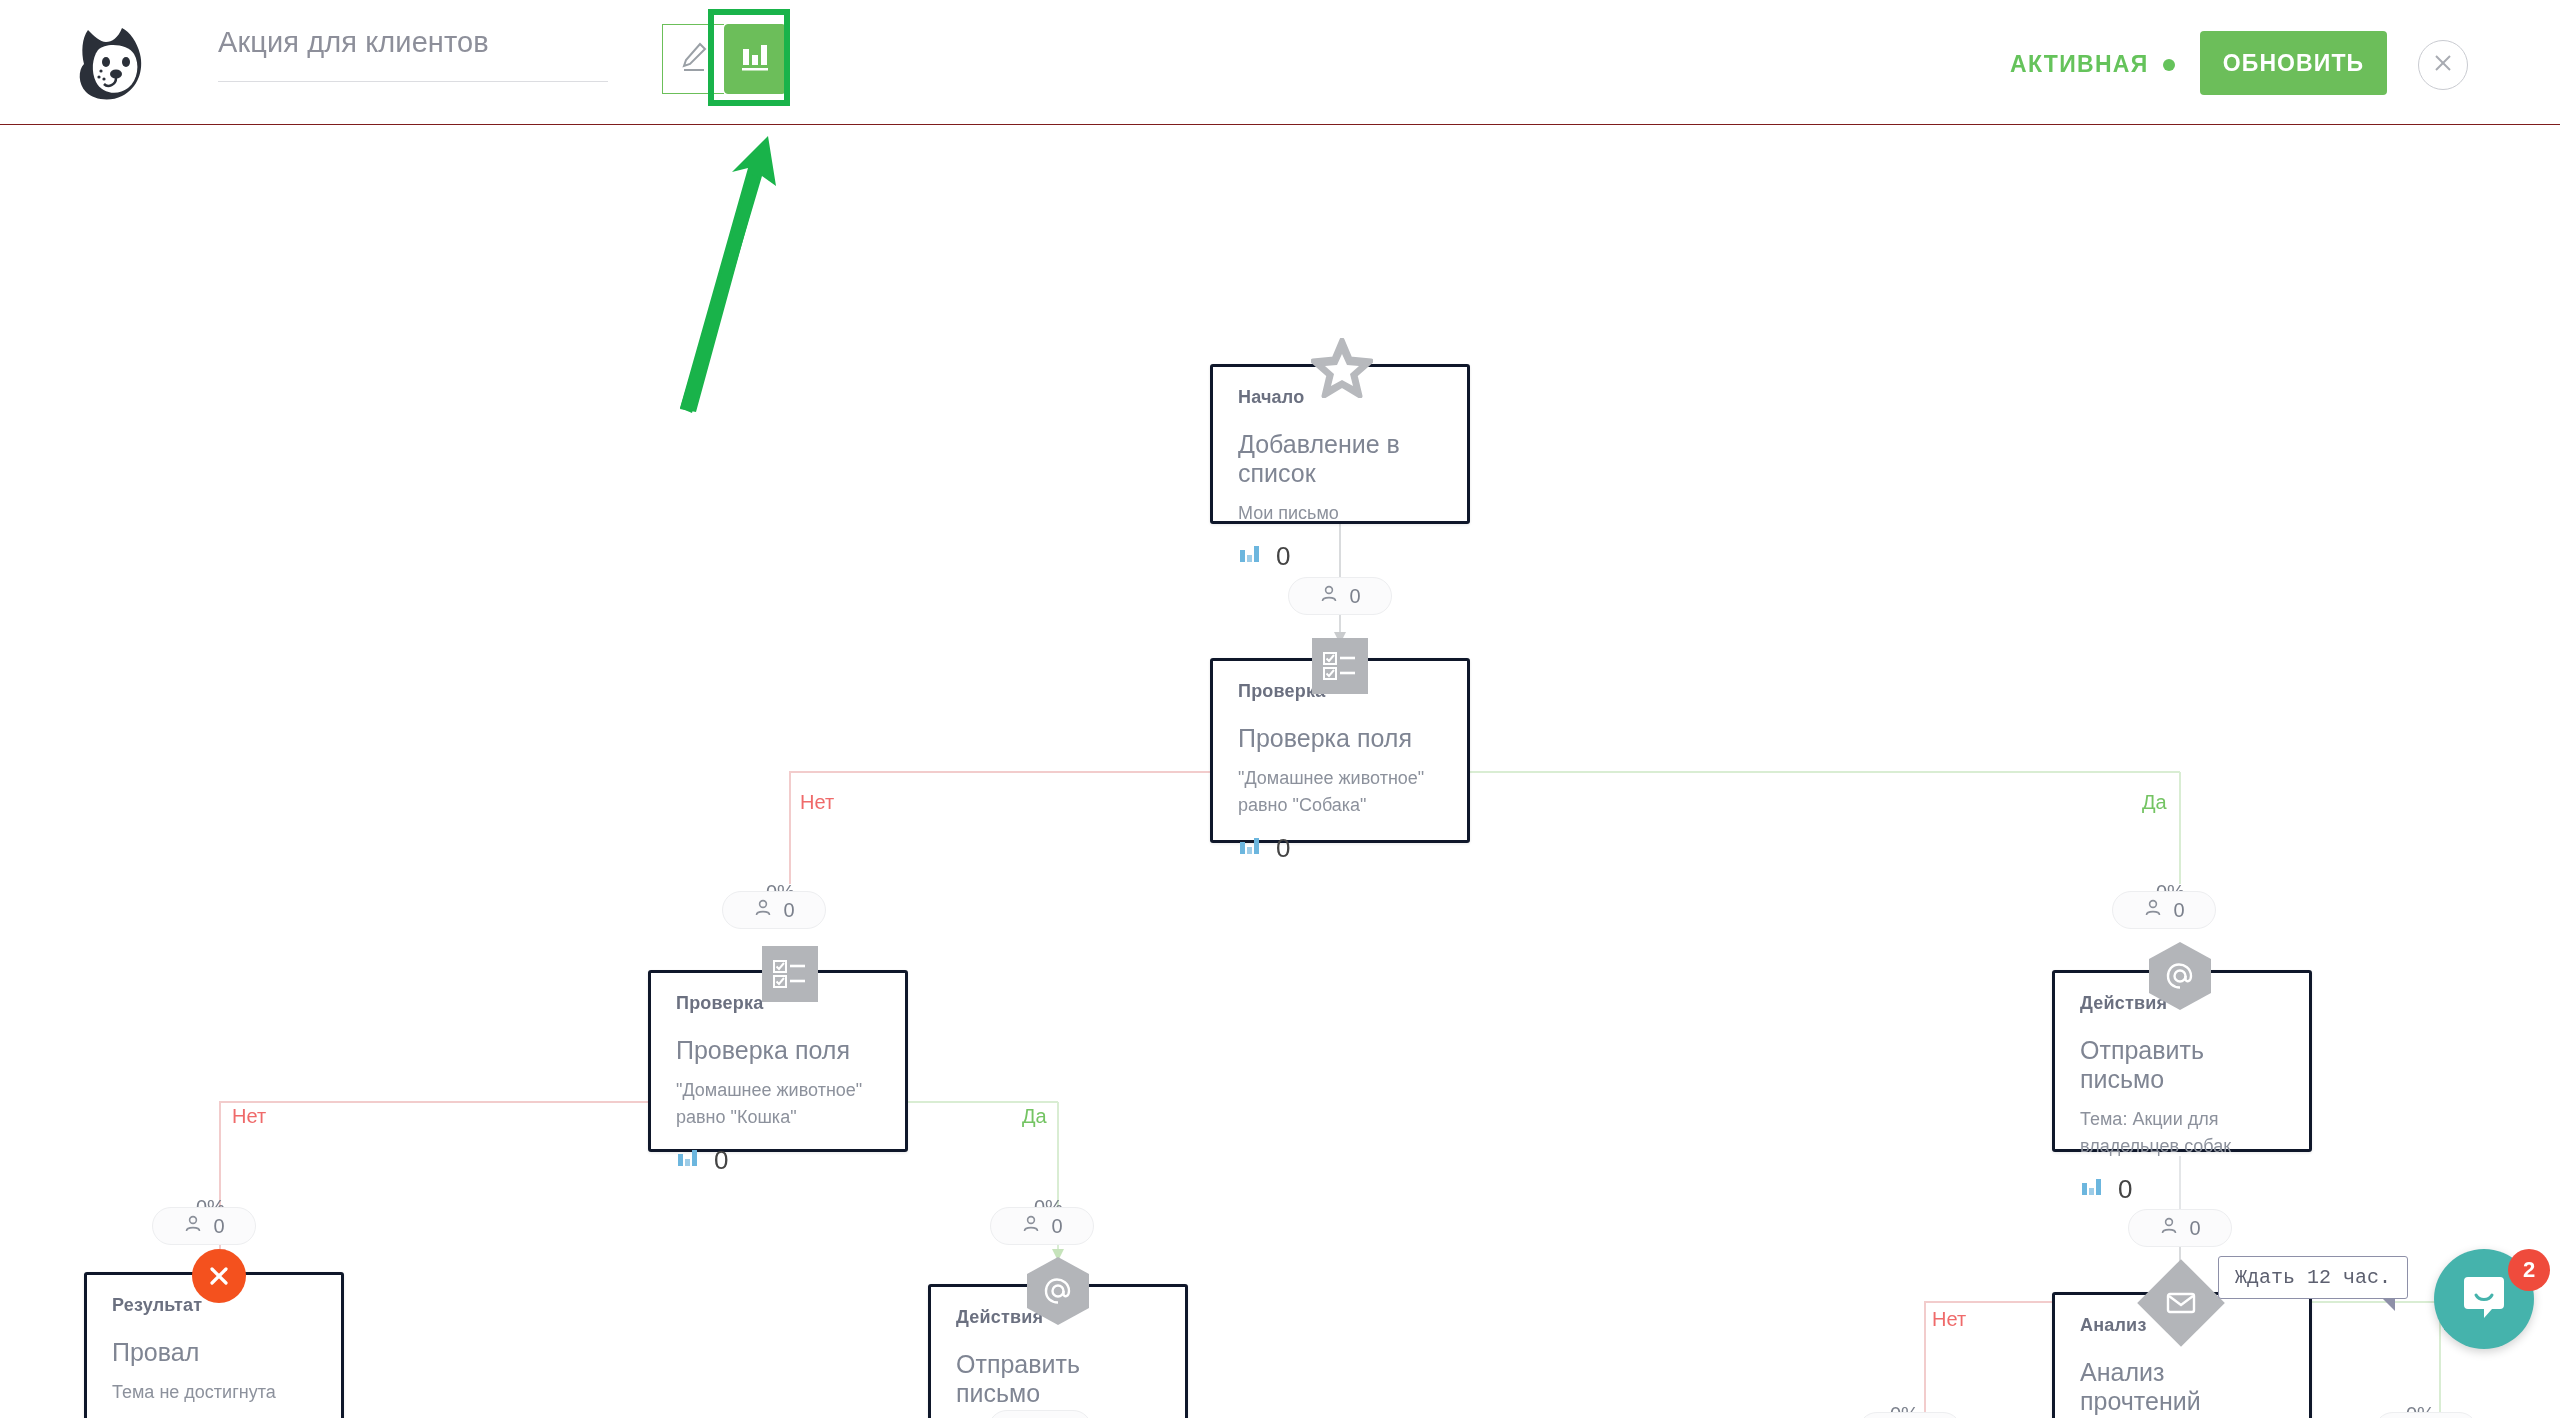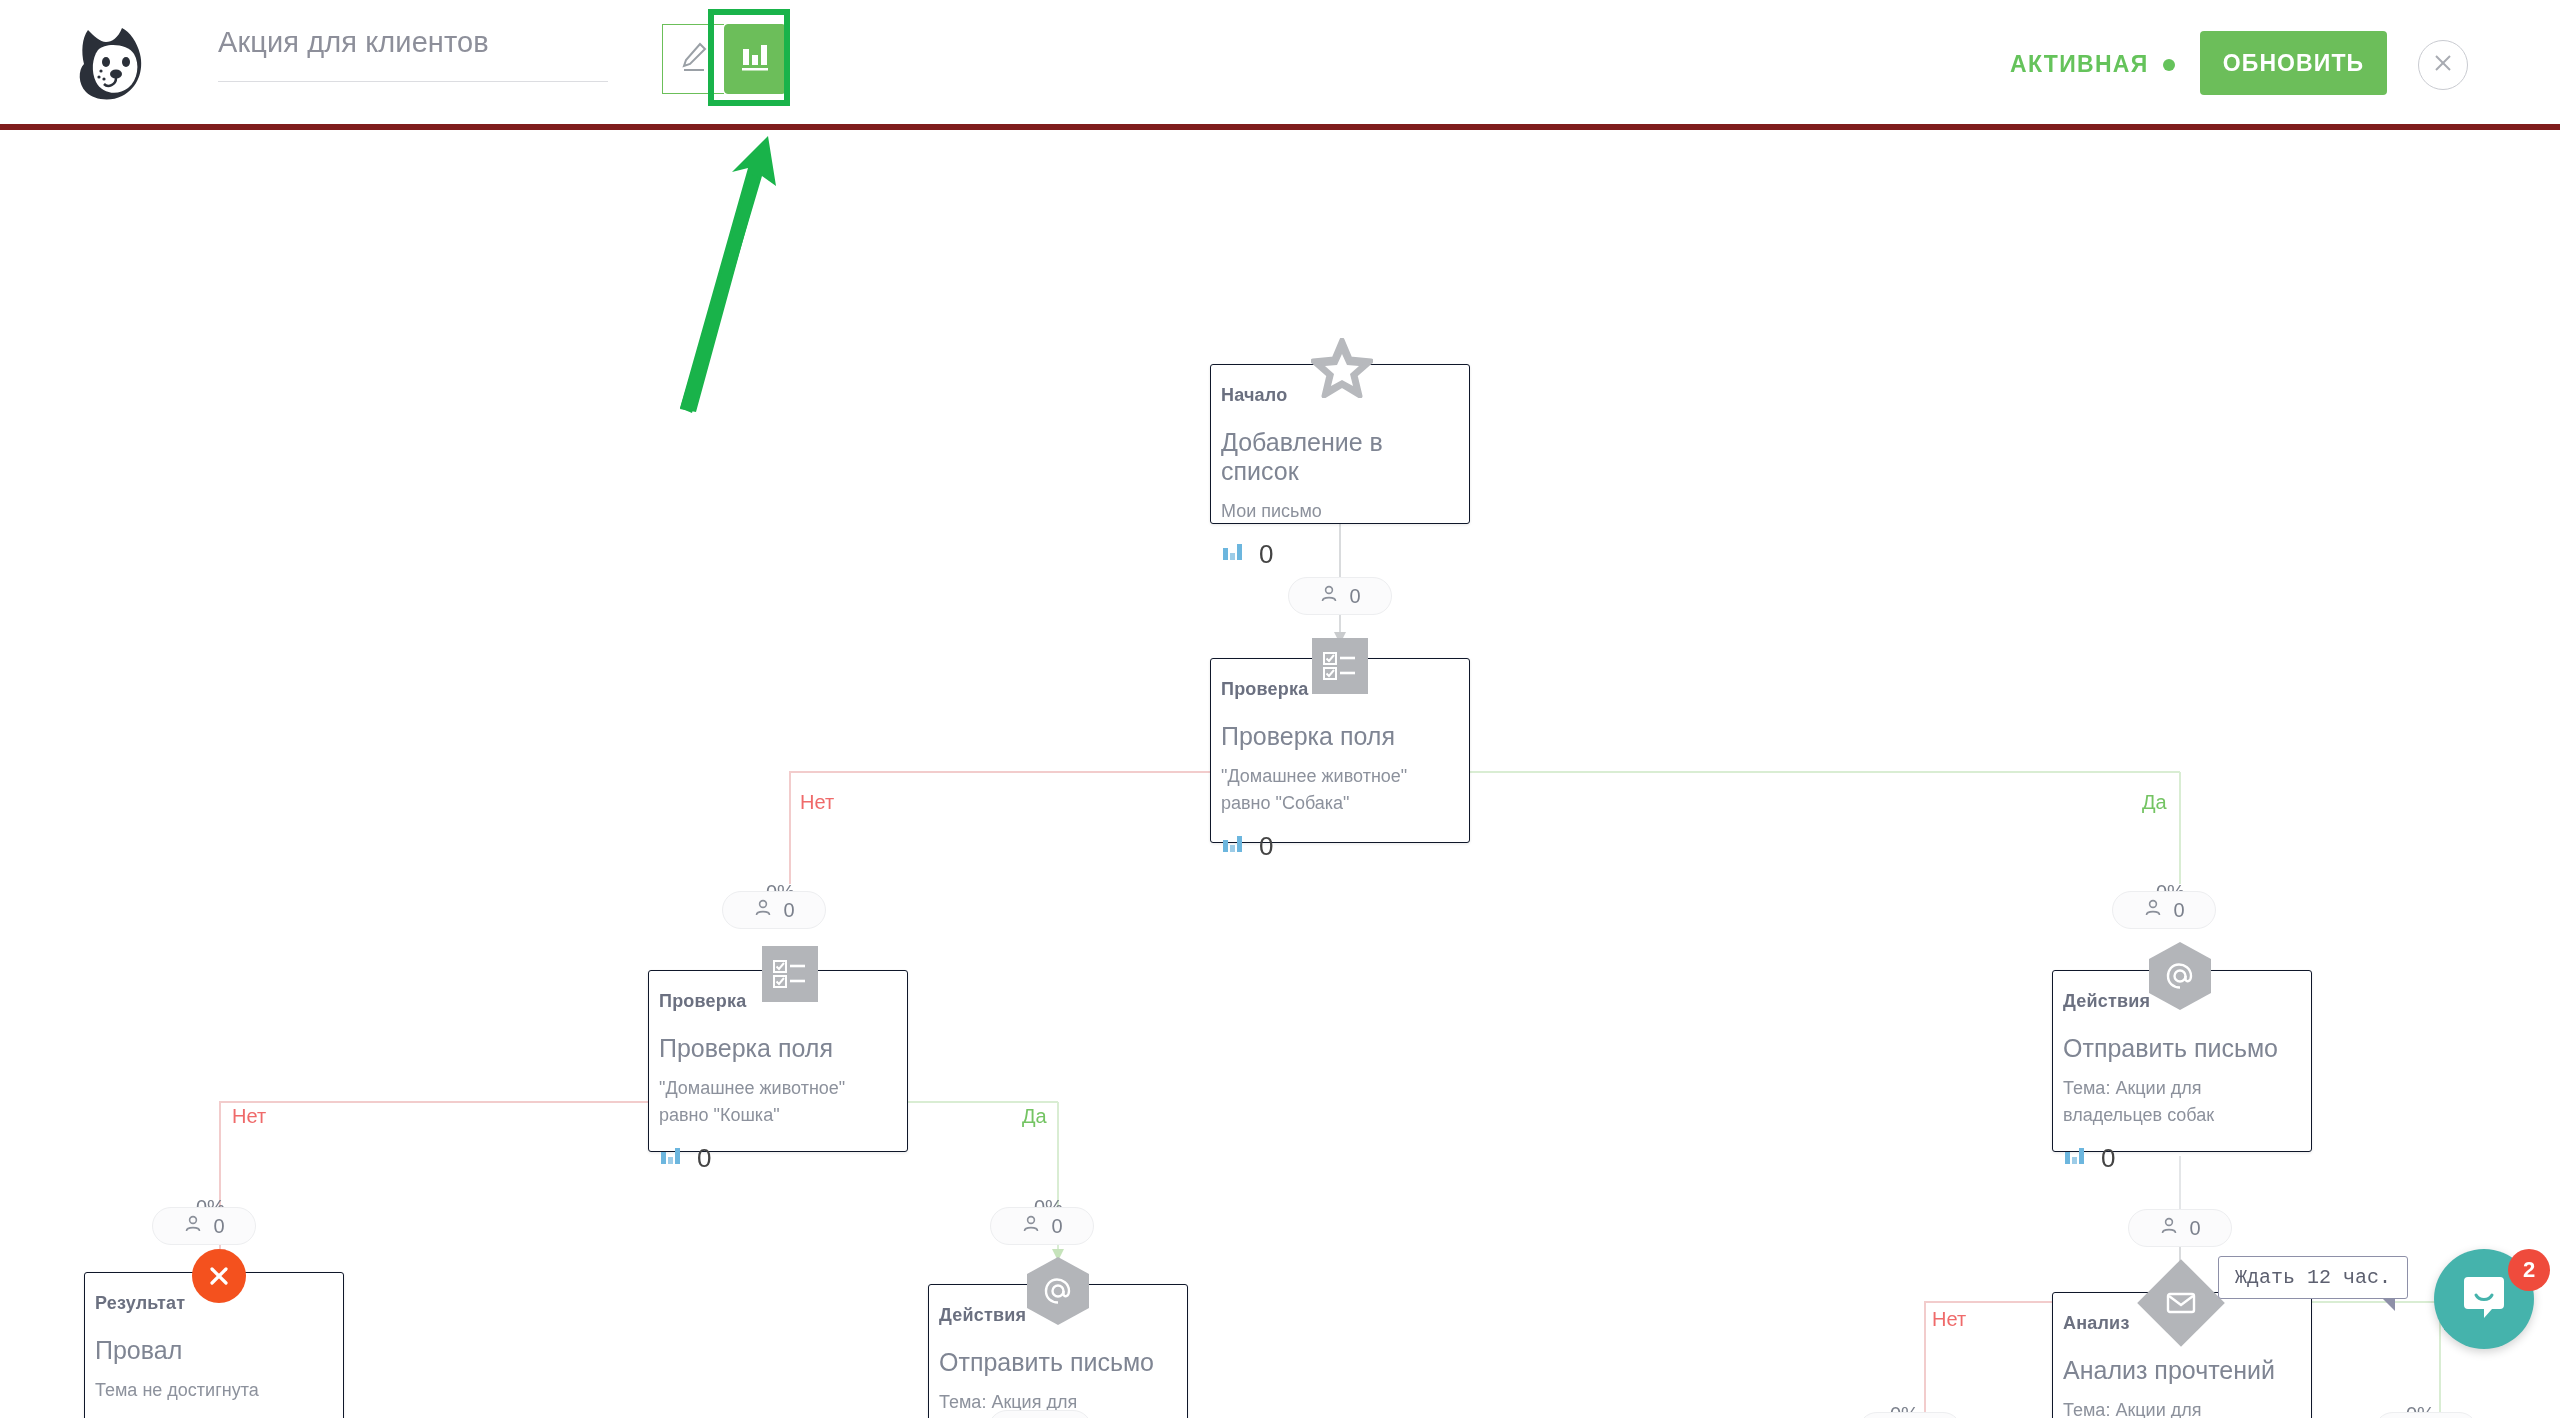--- a/index.html
+++ b/index.html
@@ -7,21 +7,21 @@
     width:2560px;height:1418px;overflow:hidden;
     background:#ffffff;
     font-family:"Liberation Sans","DejaVu Sans",sans-serif;
     -webkit-font-smoothing:antialiased;
   }
   #root{position:relative;width:2560px;height:1418px;overflow:hidden;background:#fff;}
 
   
   .header{
     position:absolute;left:0;top:0;width:2560px;height:124px;
-    background:#ffffff;border-bottom:6px solid #7f1d1d;z-index:40;
+    background:#ffffff;border-bottom:1px solid #7f1d1d;z-index:40;
   }
   .logo{position:absolute;left:72px;top:22px;width:88px;height:82px;}
   .title-input-wrap{position:absolute;left:218px;top:26px;width:390px;height:62px;}
   .title-input{
     width:100%;border:none;outline:none;background:transparent;
     font-family:"Liberation Sans",sans-serif;font-size:29px;color:#8d8f9a;
     padding:0 0 12px 0;letter-spacing:.1px;
   }
   .title-underline{position:absolute;left:0;bottom:6px;width:100%;height:1px;background:#dcdde1;}
 
@@ -56,23 +56,23 @@
     position:absolute;left:2418px;top:40px;width:48px;height:48px;border-radius:50%;
     border:1.5px solid #c9cbd1;background:#fff;display:flex;align-items:center;justify-content:center;cursor:pointer;
   }
 
   
   .canvas{position:absolute;left:0;top:124px;width:2560px;height:1294px;background:#fff;overflow:hidden;}
   .svg-layer{position:absolute;left:0;top:0;width:2560px;height:1294px;}
 
   
   .node{
-    position:absolute;background:#fff;border:1px solid #0f172a;border-radius:3px;
+    position:absolute;background:#fff;border:3px solid #0f172a;border-radius:3px;
     box-shadow:0 1px 3px rgba(0,0,0,.09);box-sizing:border-box;
-    padding:20px 22px 18px 10px;
+    padding:20px 22px 18px 25px;
   }
   .node-kind{font-size:18px;font-weight:bold;color:#6b7080;letter-spacing:.2px;margin-bottom:22px;}
   .node-title{font-size:25px;color:#7f8593;font-weight:normal;margin-bottom:12px;line-height:1.15;}
   .node-desc{font-size:18px;color:#8c919c;line-height:1.5;margin-bottom:14px;}
   .node-stat{display:flex;align-items:center;gap:14px;}
   .node-stat .val{font-size:26px;color:#444;}
   .node-stat.big .val{font-size:33px;}
 
   
   .badge{position:absolute;display:flex;align-items:center;justify-content:center;z-index:5;}

